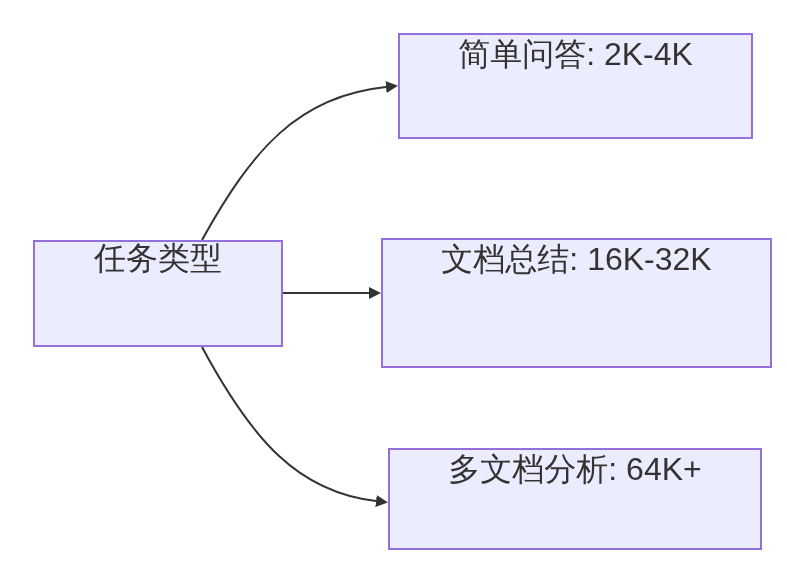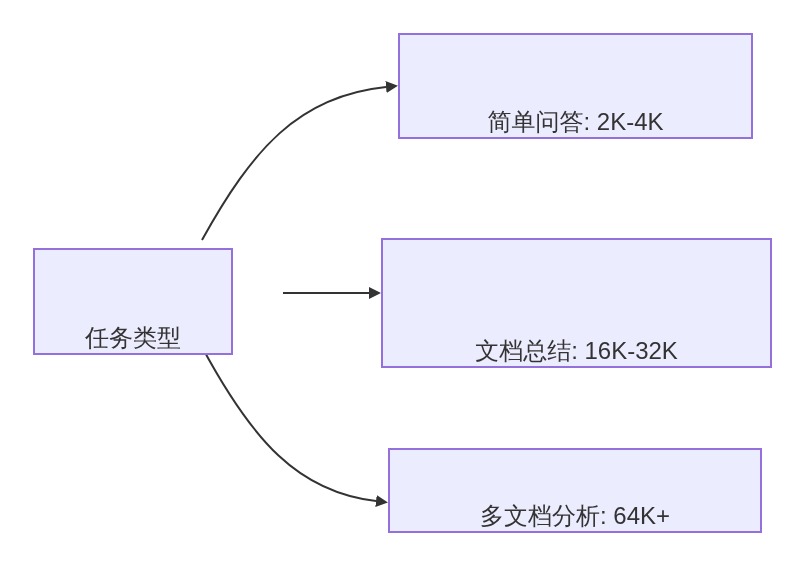--- a/index.html
+++ b/index.html
@@ -22,35 +22,35 @@
   .edges {
     position: absolute;
     left: 0;
     top: 0;
     width: 787px;
     height: 572px;
   }
   .node {
     position: absolute;
     display: flex;
-    align-items: flex-end;
+    align-items: flex-start;
     justify-content: center;
     box-sizing: border-box;
     background: #ECECFF;
     border: 2px solid #9370DB;
     color: #333333;
-    font-size: 24px;
+    font-size: 32px;
     line-height: 1.2;
     text-align: center;
     white-space: nowrap;
   }
-  #node-root    { left: 33px;  top: 248px; width: 200px; height: 107px; }
+  #node-root    { left: 33px;  top: 240px; width: 250px; height: 107px; font-family: Liberation Mono, monospace; }
   #node-branch0 { left: 398px; top: 33px;  width: 355px; height: 106px; }
   #node-branch1 { left: 381px; top: 238px; width: 391px; height: 130px; }
-  #node-branch2 { left: 388px; top: 448px; width: 374px; height: 85px; }
+  #node-branch2 { left: 388px; top: 448px; width: 374px; height: 102px; }
 </style>
 </head>
 <body>
 
 <div class="canvas">
 
   <svg class="edges" width="787" height="572" viewBox="0 0 787 572" xmlns="http://www.w3.org/2000/svg">
     <defs>
       <marker id="arrowhead" viewBox="0 0 10 10" refX="0" refY="5" markerWidth="6" markerHeight="6" orient="auto" markerUnits="strokeWidth">
         <path d="M0,0 L10,5 L0,10 z" fill="#333333"></path>

